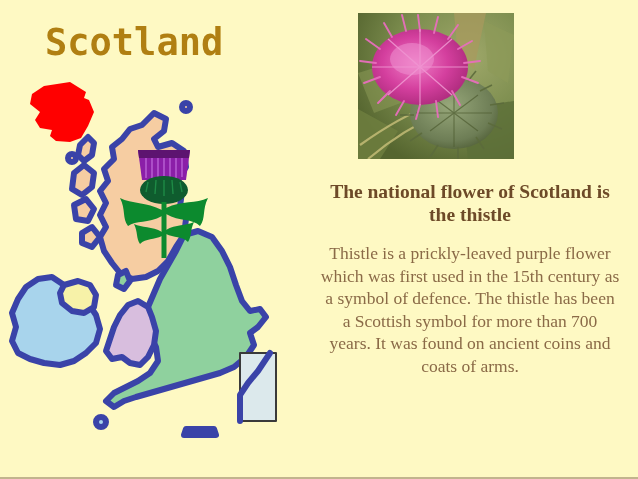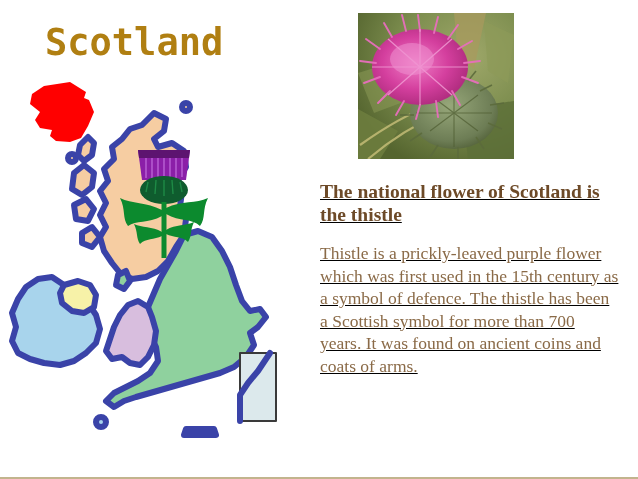--- a/index.html
+++ b/index.html
@@ -5,24 +5,25 @@
   html, body {
     margin: 0;
     padding: 0;
     background: #c9bc96;
   }
   #slide {
     position: relative;
     width: 638px;
     height: 479px;
     overflow: hidden;
-    background: #ffffff;
+    background: #fef9c3;
     font-family: "Liberation Serif", serif;
     border-bottom: 2px solid #c2b48d;
     box-sizing: border-box;
+    text-align: center;
   }
 
   
   #slide-title {
     position: absolute;
     left: 45px;
     top: 24px;
     font-family: "DejaVu Sans Mono", monospace;
     font-weight: bold;
     font-size: 37px;
@@ -72,21 +73,20 @@
     background: #7a8a4a;
   }
   .photo svg { display: block; width: 100%; height: 100%; }
 
   
   .text-col {
     position: absolute;
     left: 320px;
     top: 180px;
     width: 300px;
-    text-decoration: underline;
   }
   .body-heading {
     font-family: "Liberation Serif", serif;
     font-weight: bold;
     font-size: 19.5px;
     line-height: 23px;
     color: #6d4a28;
     margin: 0 0 16px 0;
   }
   .body-text {

